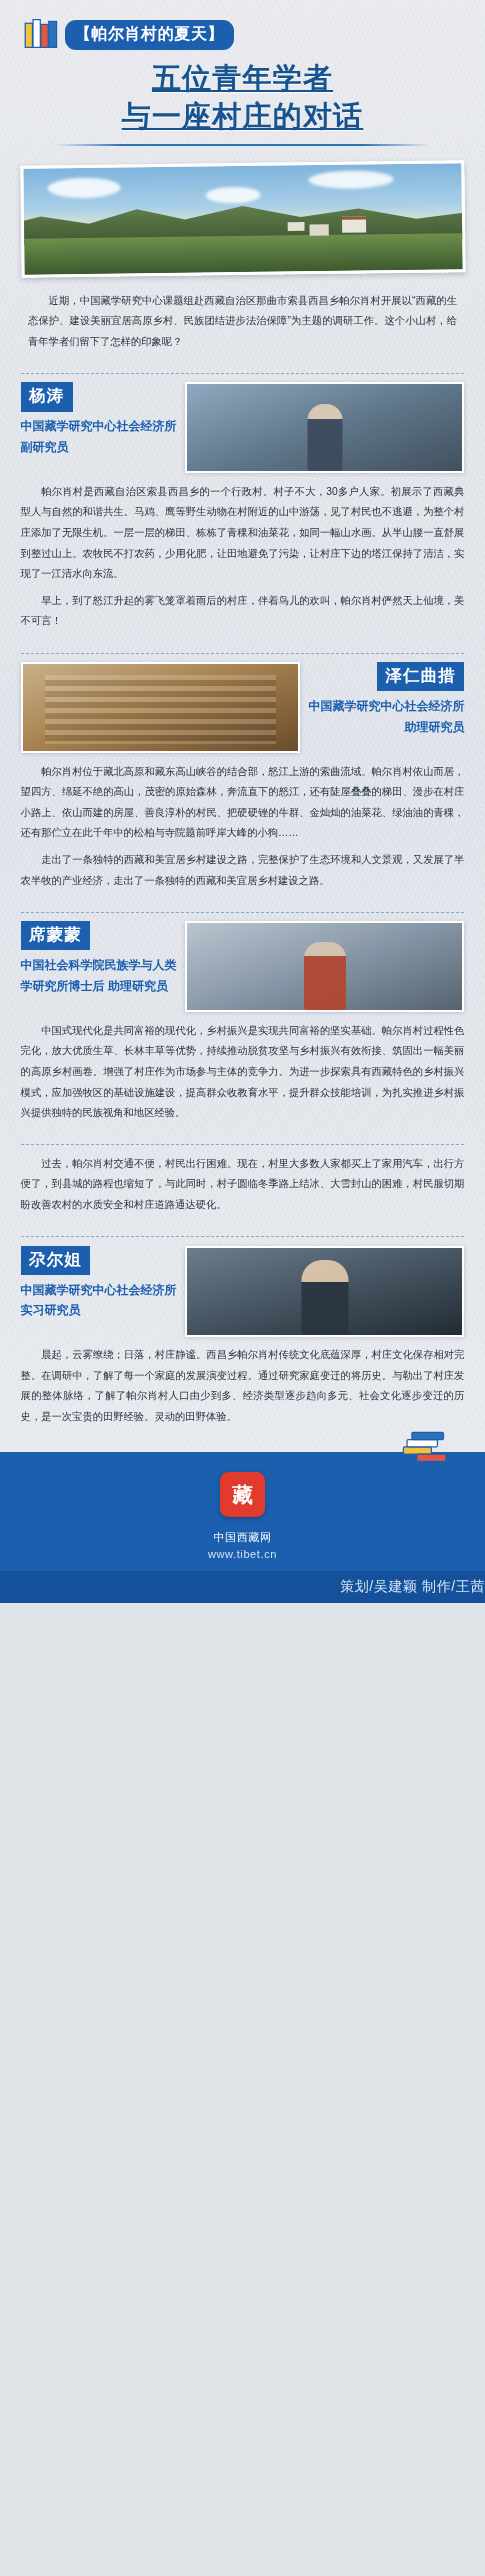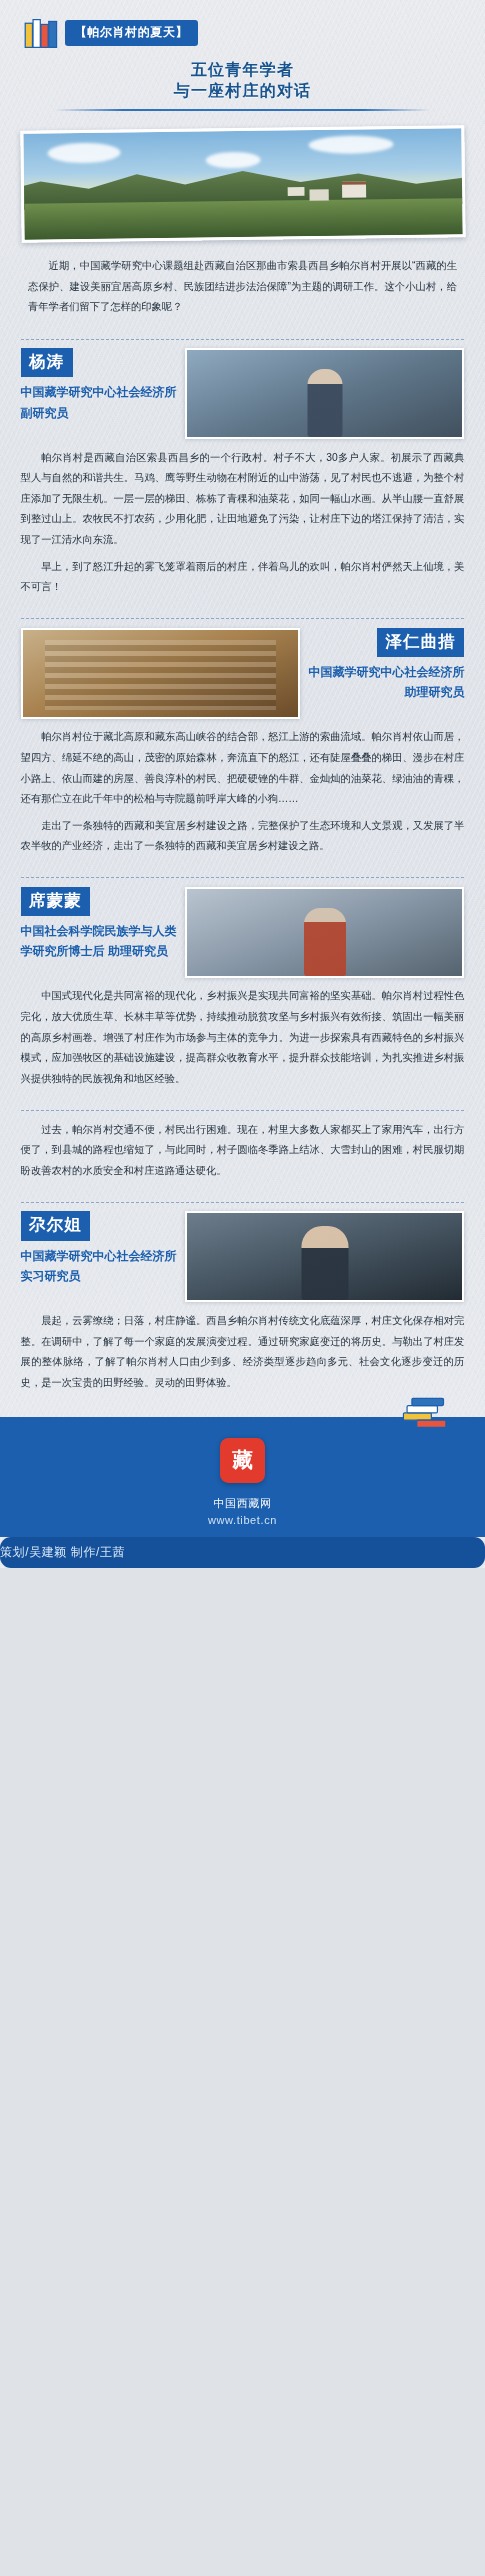--- a/index.html
+++ b/index.html
@@ -27,36 +27,37 @@
   .inner { position: relative; z-index: 2; }
 
   
   .header { padding: 16px 24px 6px 24px; }
   .kicker-row { display:flex; align-items:flex-start; gap:6px; }
   .books-icon { width: 35px; height: 33px; position: relative; flex: 0 0 auto; margin-top:1.2px;}
   .kicker {
     display:inline-block;
     background:#1b5fae;
     color:#ffffff;
-    font-size: 12px;
+    font-size: 16px;
     font-weight: bold;
     letter-spacing: 0.6px;
     padding: 4.2px 9.7px 4.9px 9.7px;
-    border-radius: 3px;
+    border-radius: 11px;
     margin-top: 3.6px;
   }
   .title-main{
     margin-top: 8.5px;
     text-align: center;
     color:#17548f;
     font-weight: bold;
-    font-size: 16px;
+    font-size: 29px;
     line-height: 1.32;
     letter-spacing: 1.2px;
     text-shadow: 0 1.2px 0 rgba(255,255,255,.7);
+    text-decoration: underline;
   }
   .title-underline{
     width: 86%;
     margin: 8.5px auto 0 auto;
     height: 1.8px;
     background: linear-gradient(90deg, rgba(27,95,174,0) 0%, #2f72ba 18%, #2f72ba 82%, rgba(27,95,174,0) 100%);
     border-radius:1.2px;
   }
 
   
@@ -185,25 +186,24 @@
     color:#fff; font-size: 20.6px; font-weight: bold;
     display:flex; align-items:center; justify-content:center;
     box-shadow: 0 1.8px 4.9px rgba(0,0,0,.22);
     letter-spacing: 0;
   }
   .footer-cn{ color:#ffffff; font-size: 11px; margin-top: 13px; letter-spacing:0.6px;text-align:center;}
   .footer-url{ color:#cfe2f6; font-size: 11px; margin-top: 3px; letter-spacing:0.6px;}
   .credit{
     background:#15509a;
     color:#d7e6f7;
-    font-size: 12px;
-    text-align:left;
+    font-size: 14px;
+    text-align:right;
     padding: 6.7px 0 7.3px 0;
     letter-spacing: 0.6px;
-    border-radius: 11px;
   }
 </style>
 </head>
 <body>
 
 <div class="page">
  <div class="inner">
 
   <div class="header">
     <div class="kicker-row">

